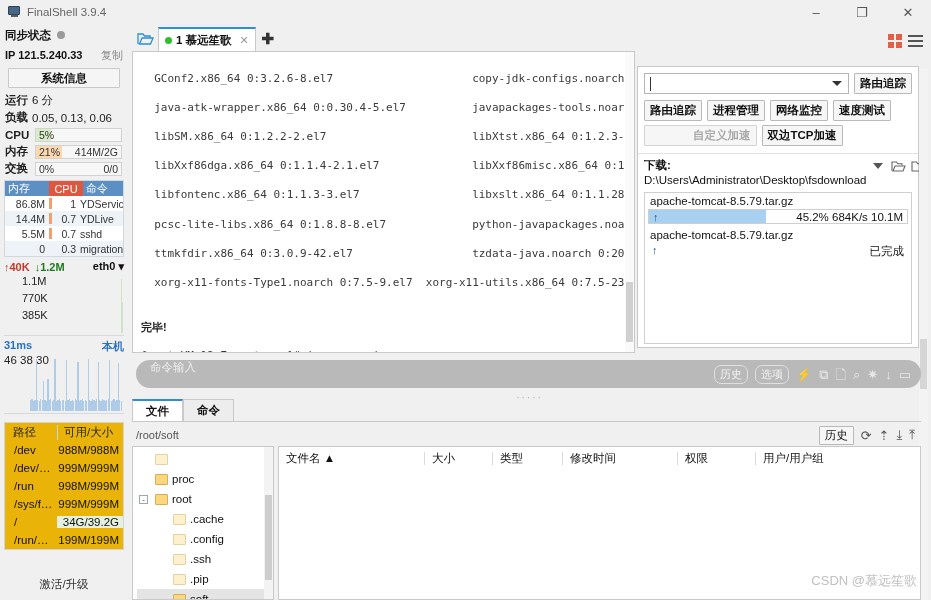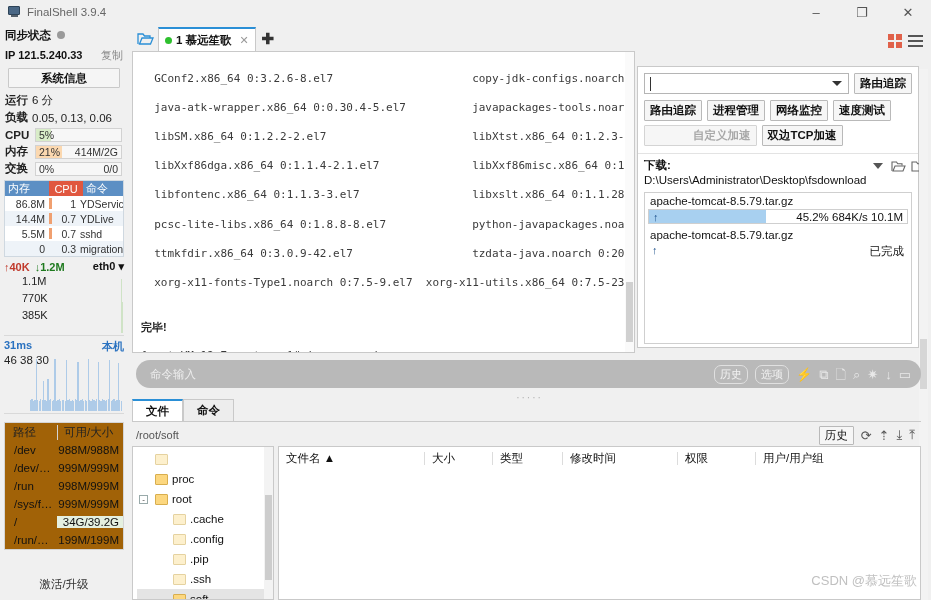--- a/index.html
+++ b/index.html
@@ -64,21 +64,21 @@
   .graph .lbl { position:absolute; left:18px; font-size:11px; color:#222; }
   .graphbars { position:absolute; left:40px; right:2px; top:2px; bottom:2px; }
   .bar { position:absolute; bottom:0; background:#cfe3c6; }
   .ping-head { display:flex; padding:3px 4px 0 4px; font-size:11px; }
   .ping-ms { color:#2a72c0; font-weight:bold; }
   .ping-host { margin-left:auto; color:#2a72c0; font-weight:bold; }
   .graph2 { position:relative; margin:0 4px; height:60px; border-bottom:1px solid #d9d9d9; }
   .bar2 { position:absolute; bottom:0; background:#aecbe8; }
 
   
-  .disk { margin:8px 4px 0 4px; border:1px solid #d4d4d4; background:#a16207; }
+  .disk { margin:8px 4px 0 4px; border:1px solid #d4d4d4; background:#eab308; }
   .disk-head { display:flex; height:18px; align-items:center; font-size:11.5px; }
   .disk-head .c1 { width:52px; padding-left:8px; }
   .disk-head .c2 { flex:1; border-left:1px solid #d4d4d4; padding-left:6px; }
   .disk-row { display:flex; height:18px; align-items:center; font-size:11.5px; color:#111; }
   .disk-row .c1 { width:52px; padding-left:9px; overflow:hidden; white-space:nowrap;}
   .disk-row .c2 { flex:1; text-align:right; padding-right:4px; }
   .disk-row.sel .c2 { background:#e5f0e0; }
   .activate { position:absolute; left:0; bottom:8px; width:128px; text-align:center;
               font-size:11.5px; color:#333; }
 
@@ -131,21 +131,21 @@
   .dl-item { padding:2px 3px 3px 3px; }
   .dl-name { font-size:11.5px; color:#111; padding-left:2px; }
   .dl-bar { position:relative; height:15px; border:1px solid #cfcfcf; background:#fff; margin-top:2px;}
   .dl-bar .fill { position:absolute; left:0; top:0; bottom:0; background:#a8d0f0; }
   .dl-bar .arrow { position:absolute; left:4px; top:1px; color:#1b4f8a; font-size:11px; }
   .dl-bar .stat { position:absolute; right:4px; top:1px; font-size:11.5px; color:#111; }
   .dl-bar.plain { border:none; background:transparent; }
 
   
   .cmdbar { position:absolute; left:8px; top:336px; right:10px; height:28px; background:#b9b9b9;
-            border-radius:14px; display:flex; align-items:center; padding:0 10px 0 14px; }
+            border-radius:14px; display:flex; padding:0 10px 0 14px; }
   .cmd-ph { color:#ededed; font-size:11.5px; }
   .cmd-right { margin-left:auto; display:flex; align-items:center; gap:7px; }
   .pill { border:1px solid #e0e0e0; border-radius:7px; padding:1px 5px; font-size:11px; color:#f2f2f2; }
   .ci { color:#e8e8e8; font-size:13px; line-height:1; }
   .dots { position:absolute; left:50%; transform:translateX(-50%); top:368px; color:#b0b0b0; font-size:10px; letter-spacing:2px;}
 
   
   .lowtabs { position:absolute; left:4px; top:376px; right:10px; height:22px; display:flex; align-items:flex-end;
              border-bottom:1px solid #c9c9c9; }
   .ltab { height:22px; padding:0 13px; display:flex; align-items:center; font-size:11.5px;
@@ -571,25 +571,25 @@
           <div class="tnode" style="padding-left:36px">
             <span class="folder pale"></span>
             <span>.cache</span>
           </div>
           <div class="tnode" style="padding-left:36px">
             <span class="folder pale"></span>
             <span>.config</span>
           </div>
           <div class="tnode" style="padding-left:36px">
             <span class="folder pale"></span>
-            <span>.pip</span>
+            <span>.ssh</span>
           </div>
           <div class="tnode" style="padding-left:36px">
             <span class="folder pale"></span>
-            <span>.ssh</span>
+            <span>.pip</span>
           </div>
           <div class="tnode sel" style="padding-left:36px">
             <span class="folder"></span>
             <span>soft</span>
           </div>
 
         </div>
         <div class="tree-scroll">
             <div class="thumb"></div>
           </div>

